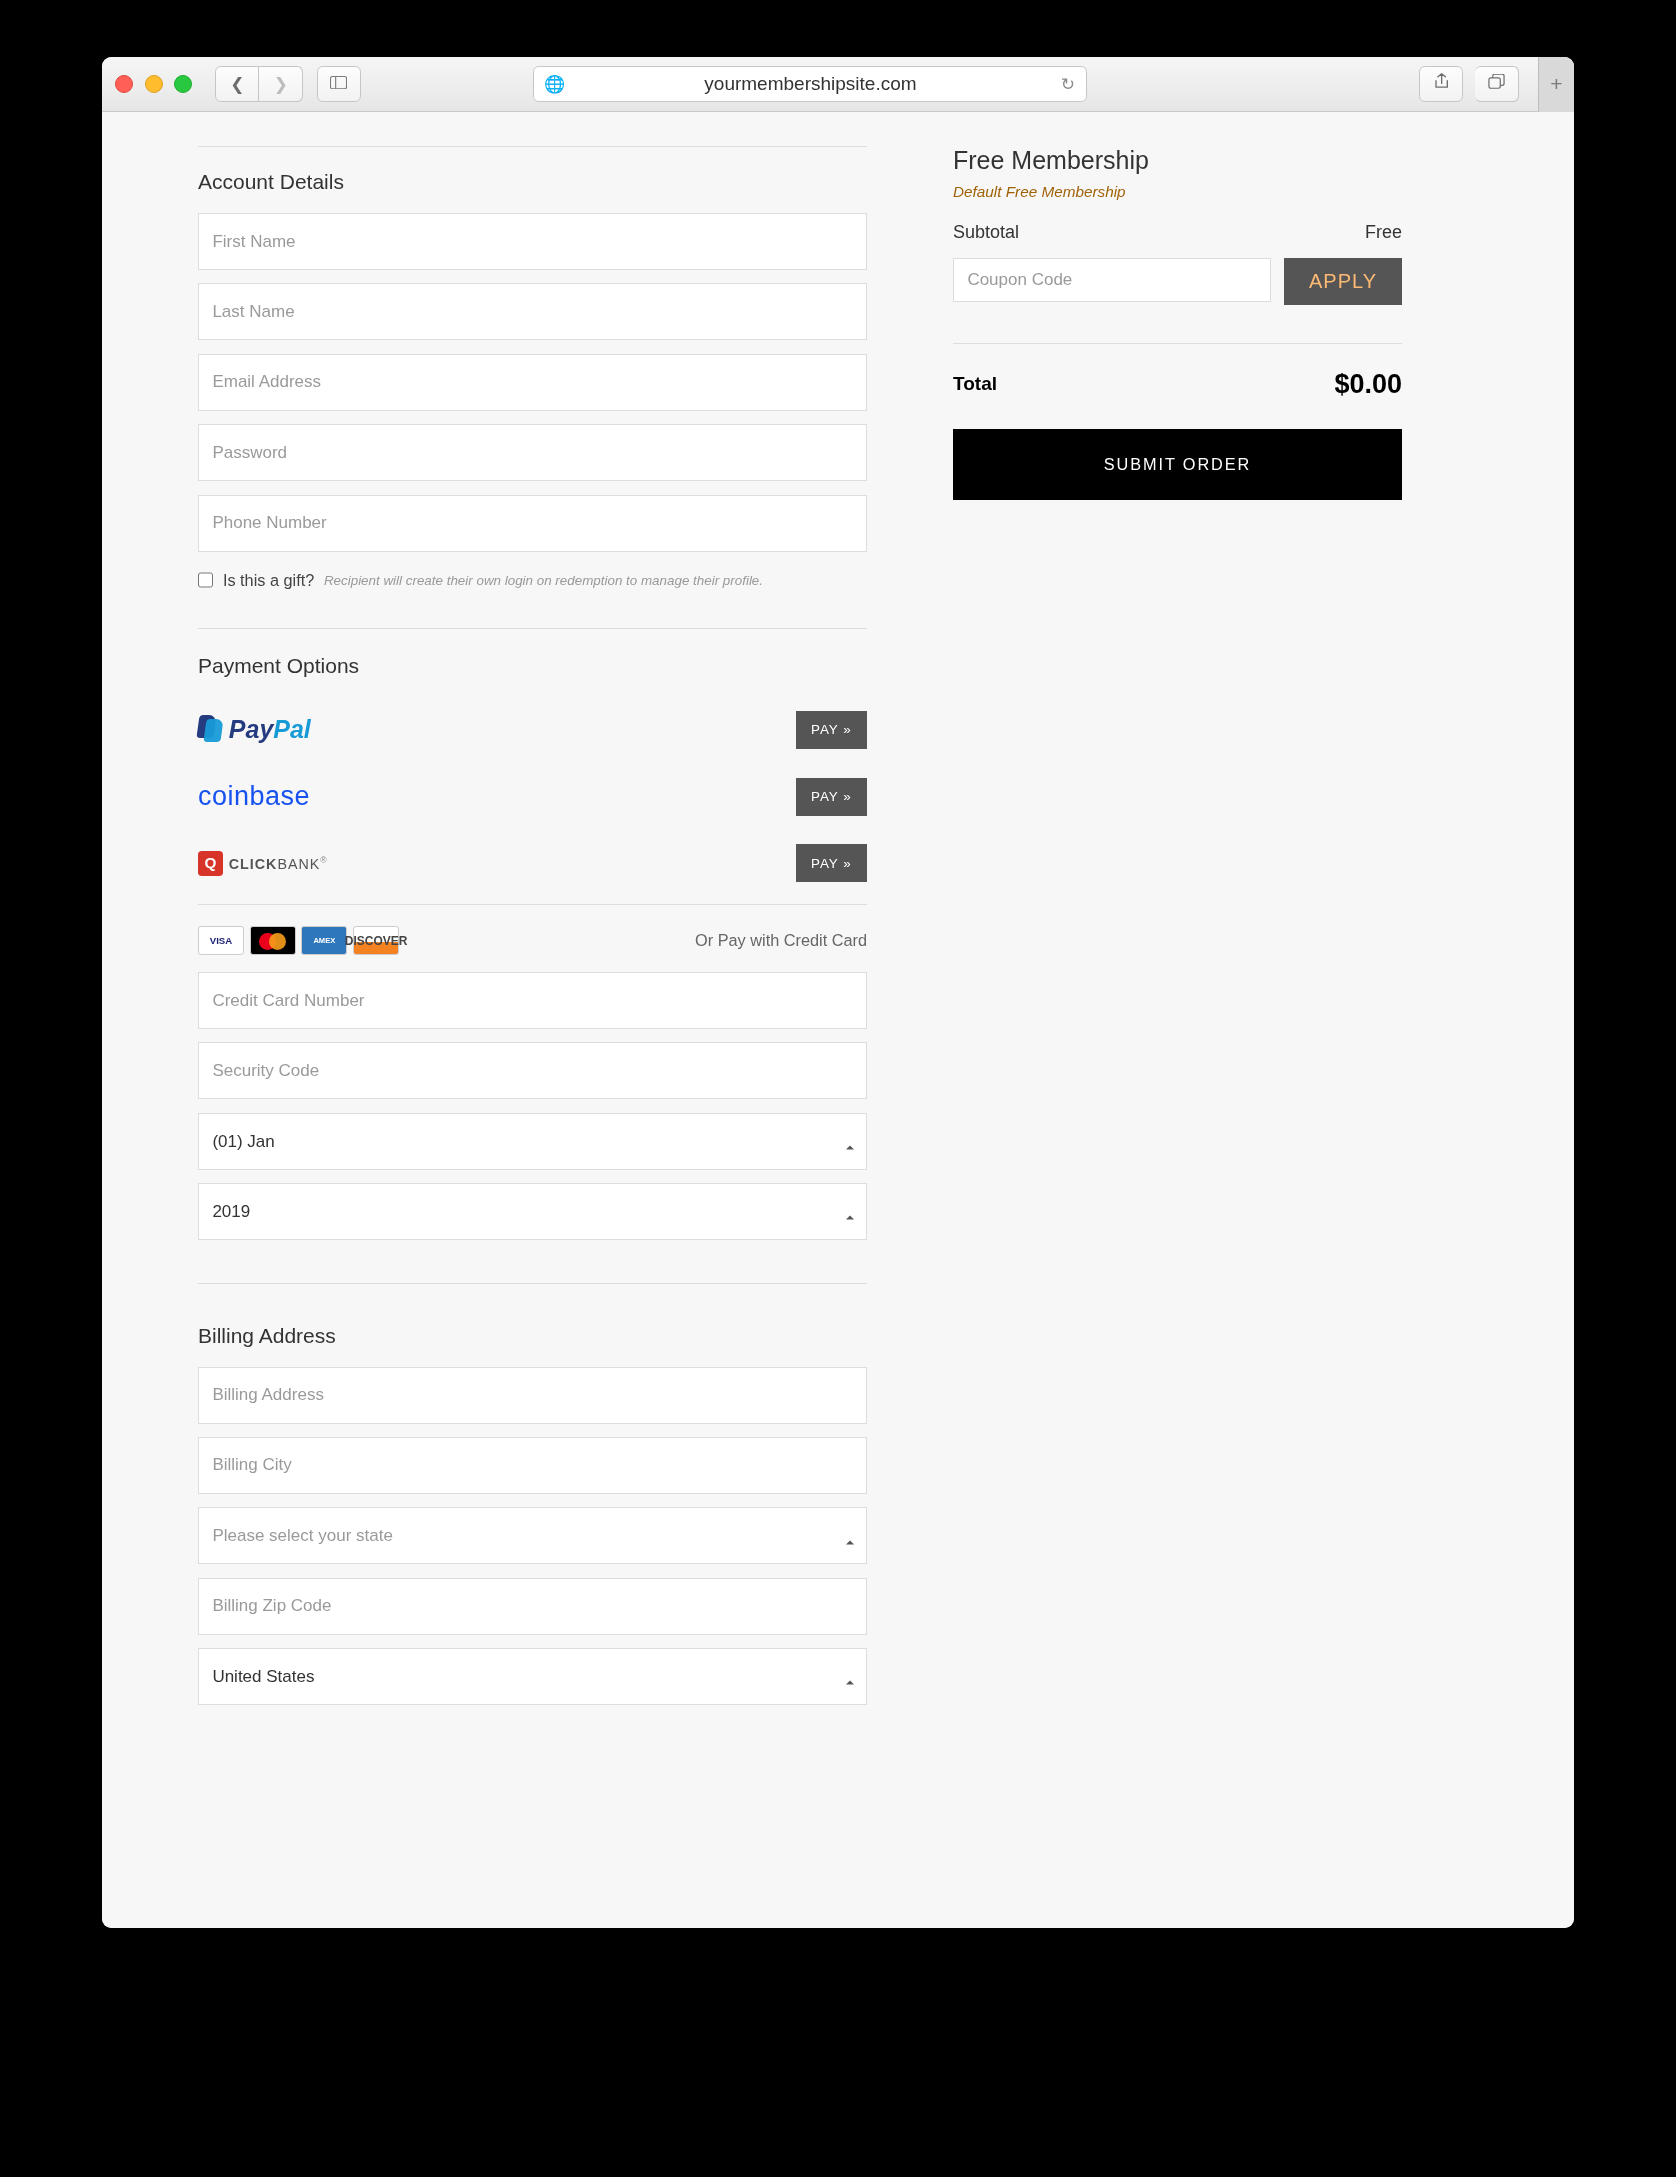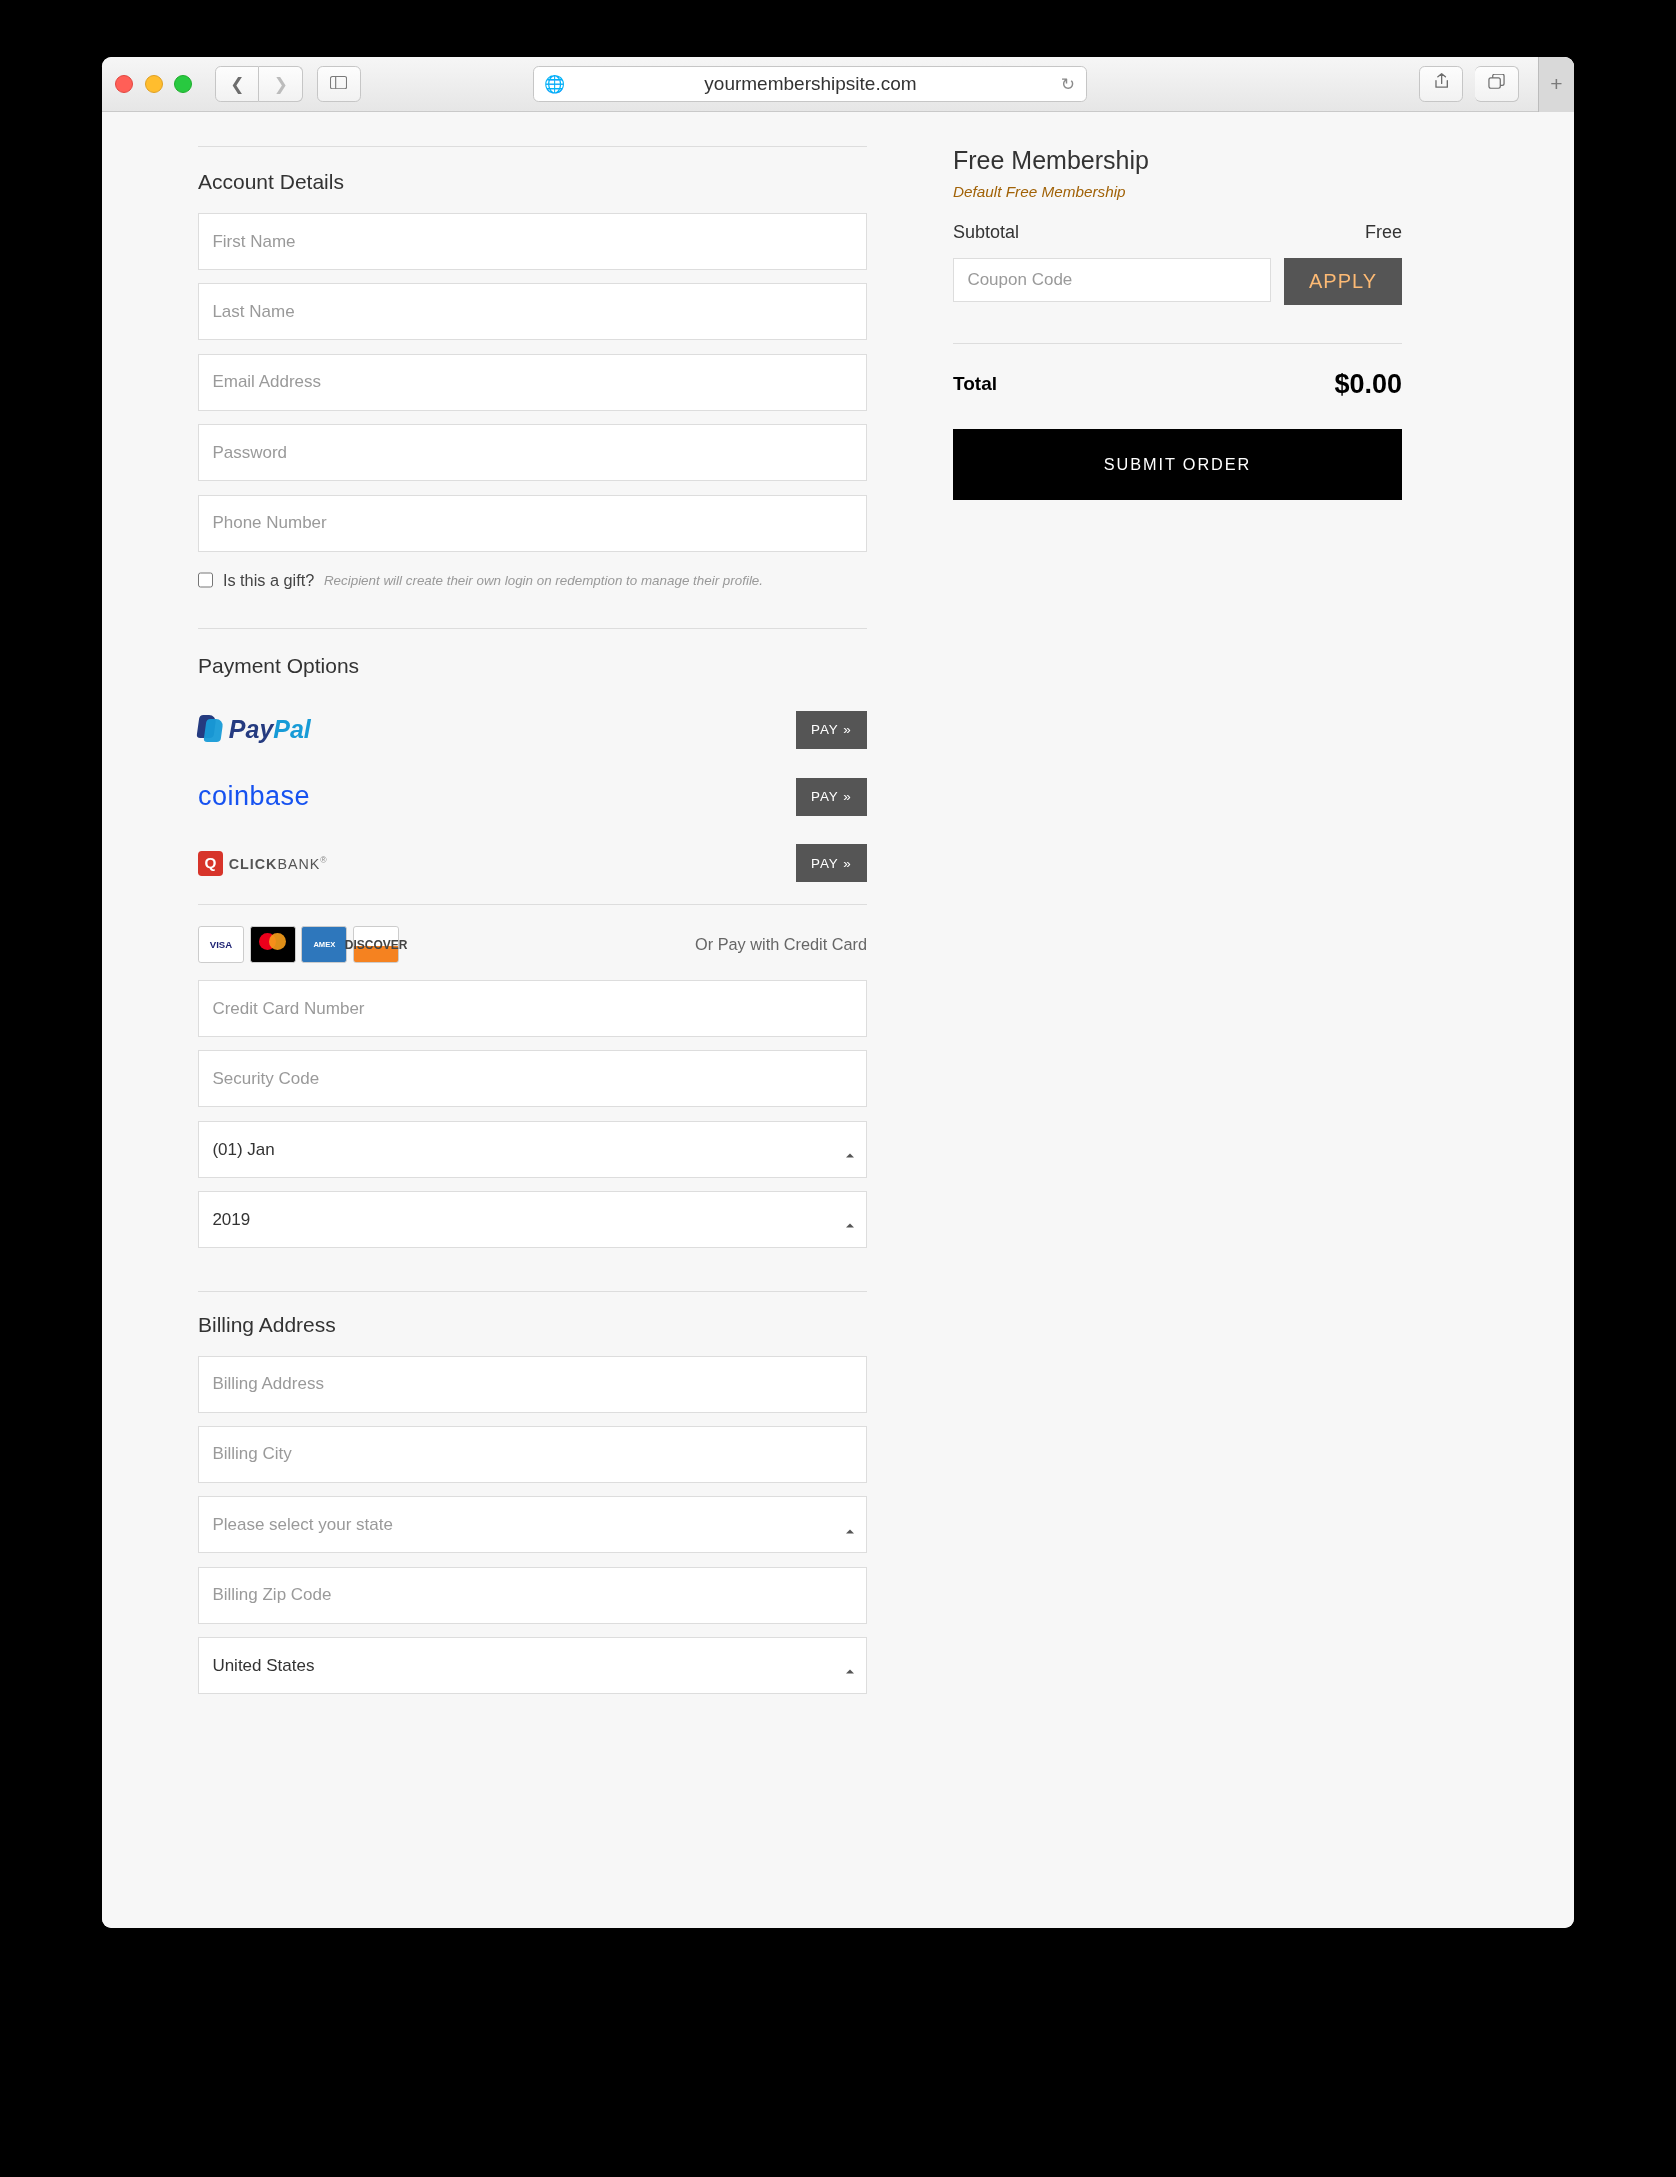--- a/index.html
+++ b/index.html
@@ -128,29 +128,29 @@
   .gift-row input[type=checkbox]{width:15.3px;height:15.3px;}
   .pay-section{border-top:1px solid #ddd;padding-top:25px;margin-top:9.6px;}
   .pay-row{display:flex;align-items:center;justify-content:space-between;padding:14.3px 0;}
   .pay-btn{
     background:#555; color:#fff; border:none;
     padding: 11.5px 15.3px; font-size:13.4px; letter-spacing:1px;
     cursor:pointer;
   }
   .cc-hdr{display:flex;align-items:center;justify-content:space-between;border-top:1px solid #ddd;padding-top:21px;margin-top:7.6px;margin-bottom:17px;}
   .cc-icons{display:flex;gap:5.7px;}
-  .cc-ic{width:46px;height:37px;border:1px solid #ccc;border-radius:2.9px;display:flex;align-items:center;justify-content:center;font-size:9.6px;font-weight:bold;}
+  .cc-ic{width:46px;height:29px;border:1px solid #ccc;border-radius:2.9px;display:flex;align-items:center;justify-content:center;font-size:9.6px;font-weight:bold;}
   .cc-visa{color:#1a1f71;background:#fff;}
   .cc-mc{background:#000;position:relative;}
   .cc-mc::before{content:"";position:absolute;left:8.6px;top:5.7px;width:17px;height:17px;border-radius:50%;background:#eb001b;}
   .cc-mc::after{content:"";position:absolute;right:8.6px;top:5.7px;width:17px;height:17px;border-radius:50%;background:#f79e1b;opacity:.9;}
   .cc-amex{background:#2e77bc;color:#fff;font-size:7.6px;}
   .cc-disc{background:linear-gradient(#fff 55%,#f58220 55%);color:#444;font-size:12px;}
   .cc-label{color:#666;font-size:16.3px;}
-  .billing-section{border-top:1px solid #ddd;padding-top:21px;margin-top:29px;}
+  .billing-section{border-top:1px solid #ddd;padding-top:40px;margin-top:29px;}
   
   .membership-title{font-size:25px;font-weight:400;color:#333;margin-bottom:7.6px;}
   .membership-sub{font-style:italic;color:#a16207;font-size:15.3px;margin-bottom:21px;}
   .row-sb{display:flex;justify-content:space-between;font-size:18px;color:#333;margin-bottom:15.3px;}
   .coupon-row{display:flex;gap:13.4px;margin-bottom:38px;}
   .coupon-row .input{flex:1;margin-bottom:0;height:44px;}
   .apply-btn{background:#555;color:#fdba74;border:none;padding:12px 25px;font-size:20px;letter-spacing:1px;cursor:pointer;}
   .total-row{display:flex;justify-content:space-between;align-items:center;border-top:1px solid #ddd;padding-top:25px;margin-bottom:29px;}
   .total-row .lbl{font-size:19px;font-weight:600;}
   .total-row .amt{font-size:27px;font-weight:600;}

